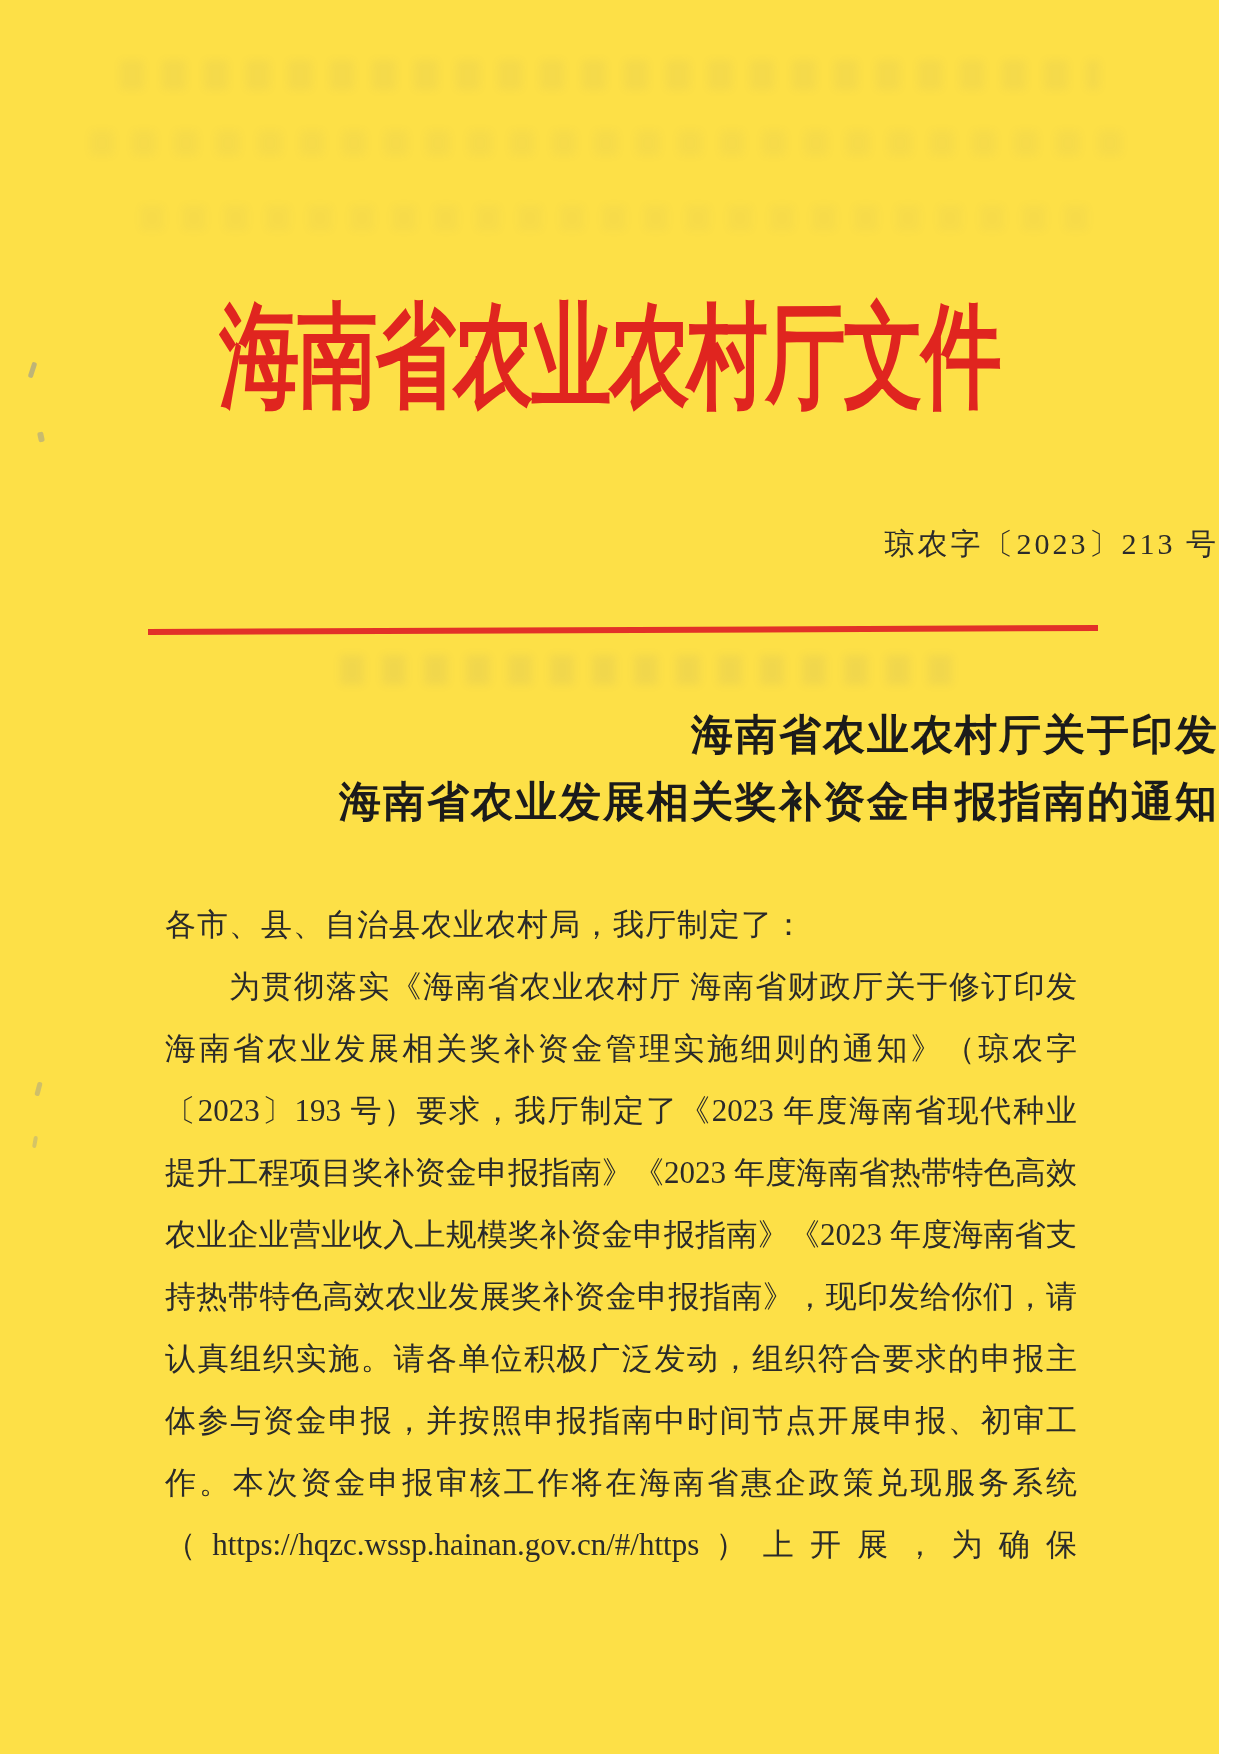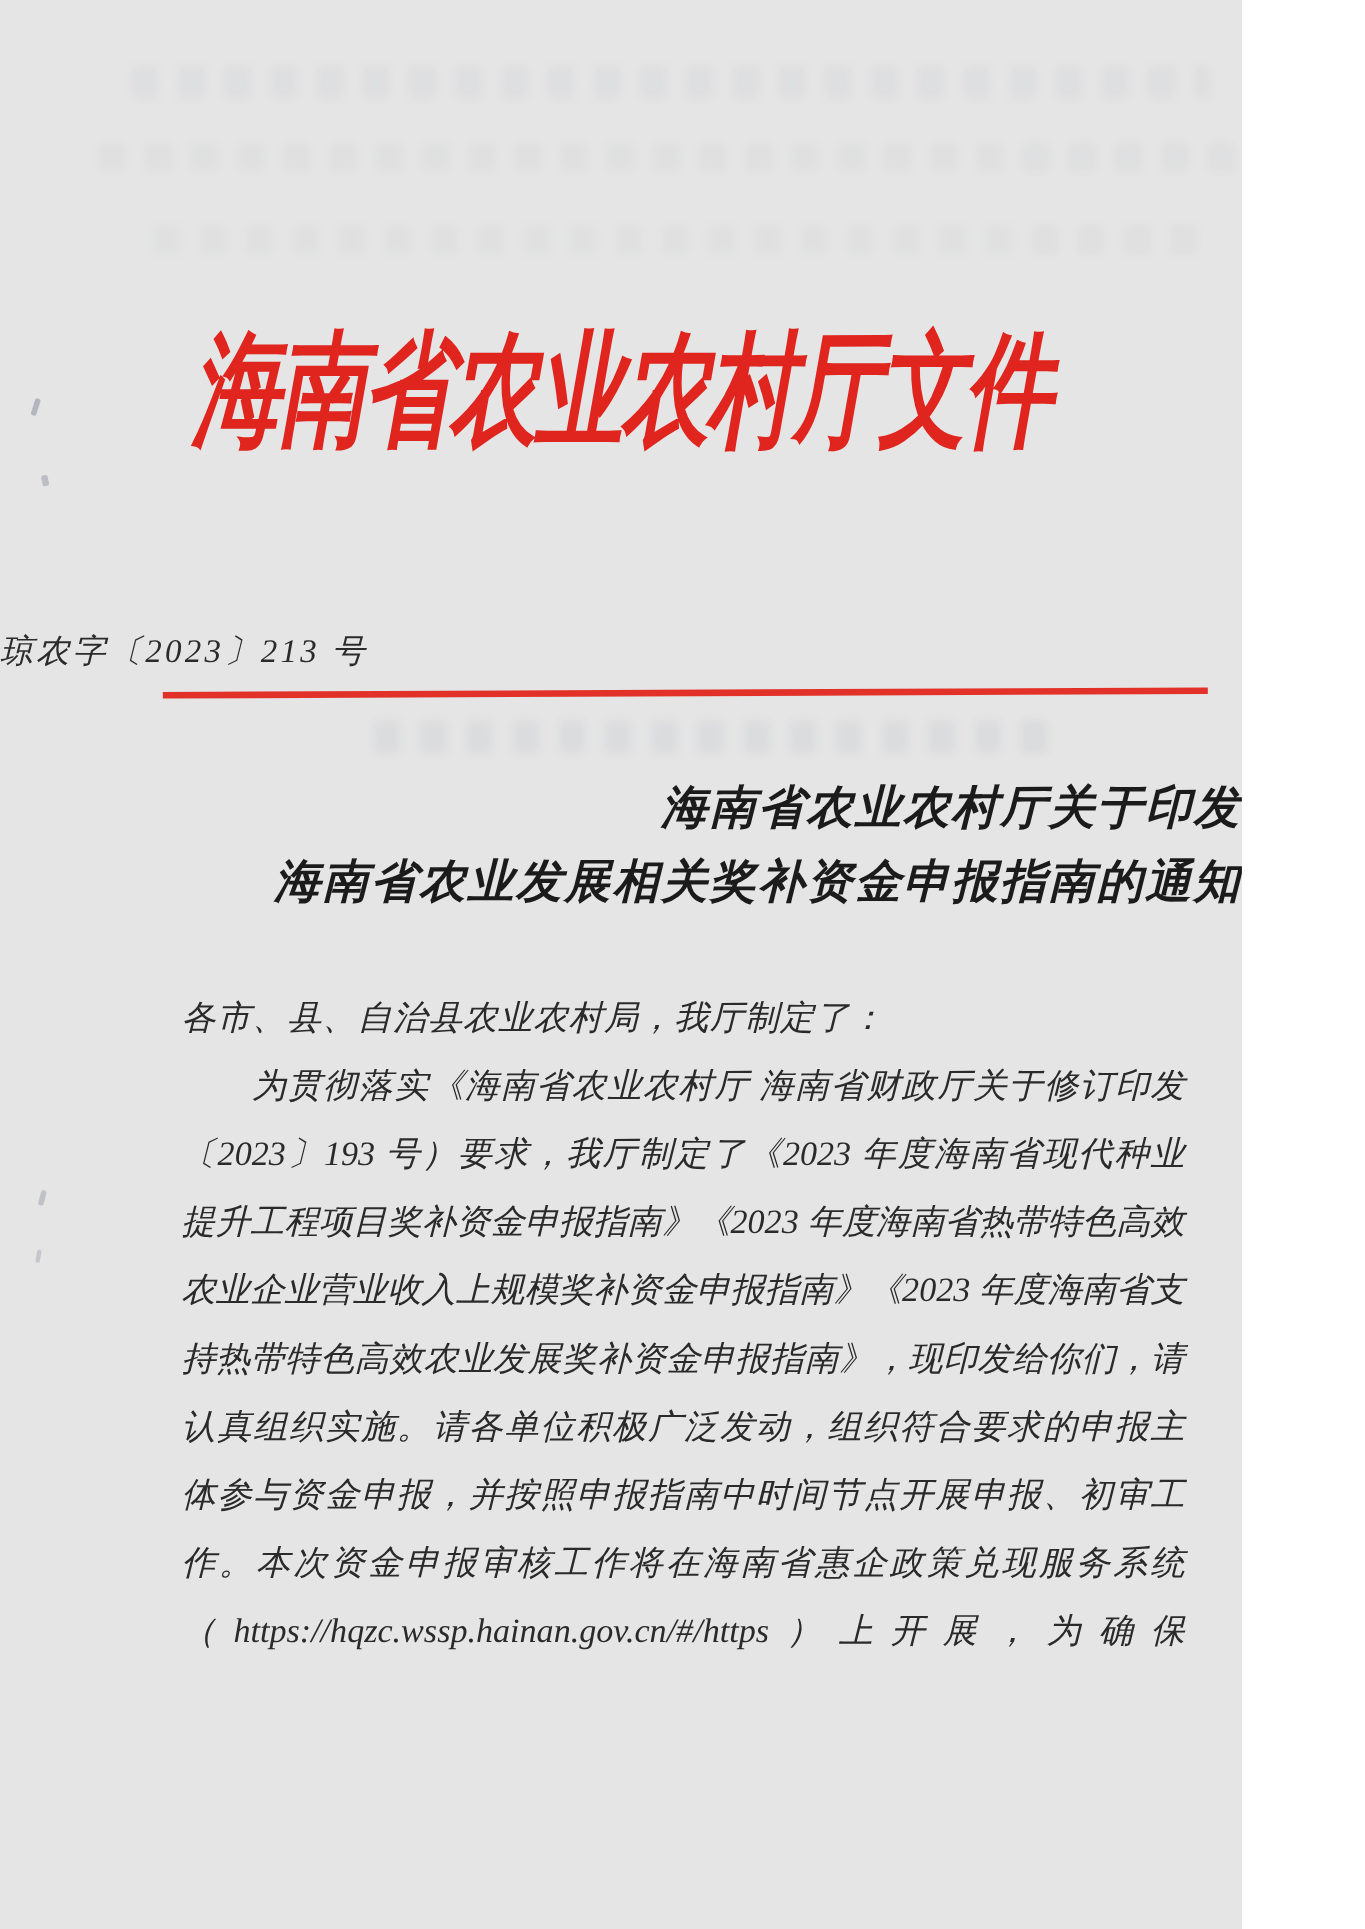--- a/index.html
+++ b/index.html
@@ -2,27 +2,26 @@
 <html><head>
 <meta charset="utf-8">
 <style>
   html, body {
     margin: 0;
     padding: 0;
     background: #ffffff;
   }
   .page {
     position: relative;
-    width: 1129px;
+    width: 1219px;
     height: 1754px;
-    background: #e5e5e5;
+    background: #fde047;
     overflow: hidden;
     font-family: "Liberation Serif", "DejaVu Serif", serif;
     color: #242424;
-    font-style: italic;
   }
 
   
   .ghost-band {
     position: absolute;
     filter: blur(4px);
     opacity: 0.10;
     background: repeating-linear-gradient(
       90deg,
       rgba(110, 116, 138, 0.55) 0 24px,
@@ -57,24 +56,24 @@
     font-size: 80px;
     letter-spacing: -2px;
     line-height: 86px;
     transform: scaleY(1.42);
     transform-origin: top center;
     white-space: nowrap;
   }
 
   .doc-number {
     position: absolute;
-    top: 572px;
+    top: 524px;
     left: 0;
     width: 100%;
-    text-align: left;
+    text-align: right;
     font-size: 30px;
     letter-spacing: 3px;
     color: #2b2b2b;
   }
 
   .red-rule {
     position: absolute;
     top: 627px;
     left: 148px;
     width: 950px;
@@ -142,20 +141,21 @@
   <div class="red-rule"></div>
 
   <div class="doc-title">
     <div>海南省农业农村厅关于印发</div>
     <div>海南省农业发展相关奖补资金申报指南的通知</div>
   </div>
 
   <div class="content">
     <div class="salutation">各市、县、自治县农业农村局，我厅制定了：</div>
     <div class="bline indent">为贯彻落实《海南省农业农村厅 海南省财政厅关于修订印发</div>
+    <div class="bline">海南省农业发展相关奖补资金管理实施细则的通知》（琼农字</div>
     <div class="bline">〔2023〕193 号）要求，我厅制定了《2023 年度海南省现代种业</div>
     <div class="bline">提升工程项目奖补资金申报指南》《2023 年度海南省热带特色高效</div>
     <div class="bline">农业企业营业收入上规模奖补资金申报指南》《2023 年度海南省支</div>
     <div class="bline">持热带特色高效农业发展奖补资金申报指南》，现印发给你们，请</div>
     <div class="bline">认真组织实施。请各单位积极广泛发动，组织符合要求的申报主</div>
     <div class="bline">体参与资金申报，并按照申报指南中时间节点开展申报、初审工</div>
     <div class="bline">作。本次资金申报审核工作将在海南省惠企政策兑现服务系统</div>
     <div class="bline">（https://hqzc.wssp.hainan.gov.cn/#/https）上开展，为确保</div>
   </div>
 

